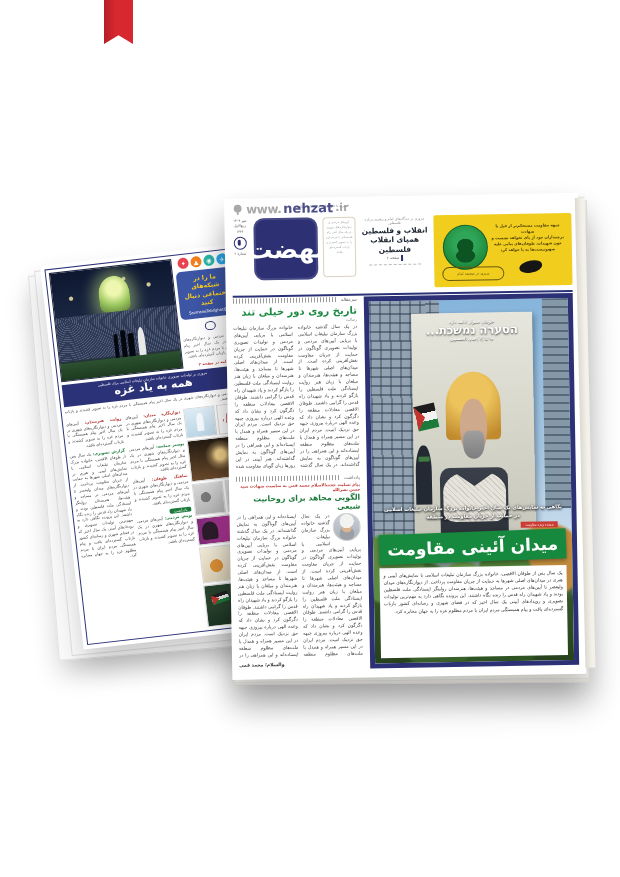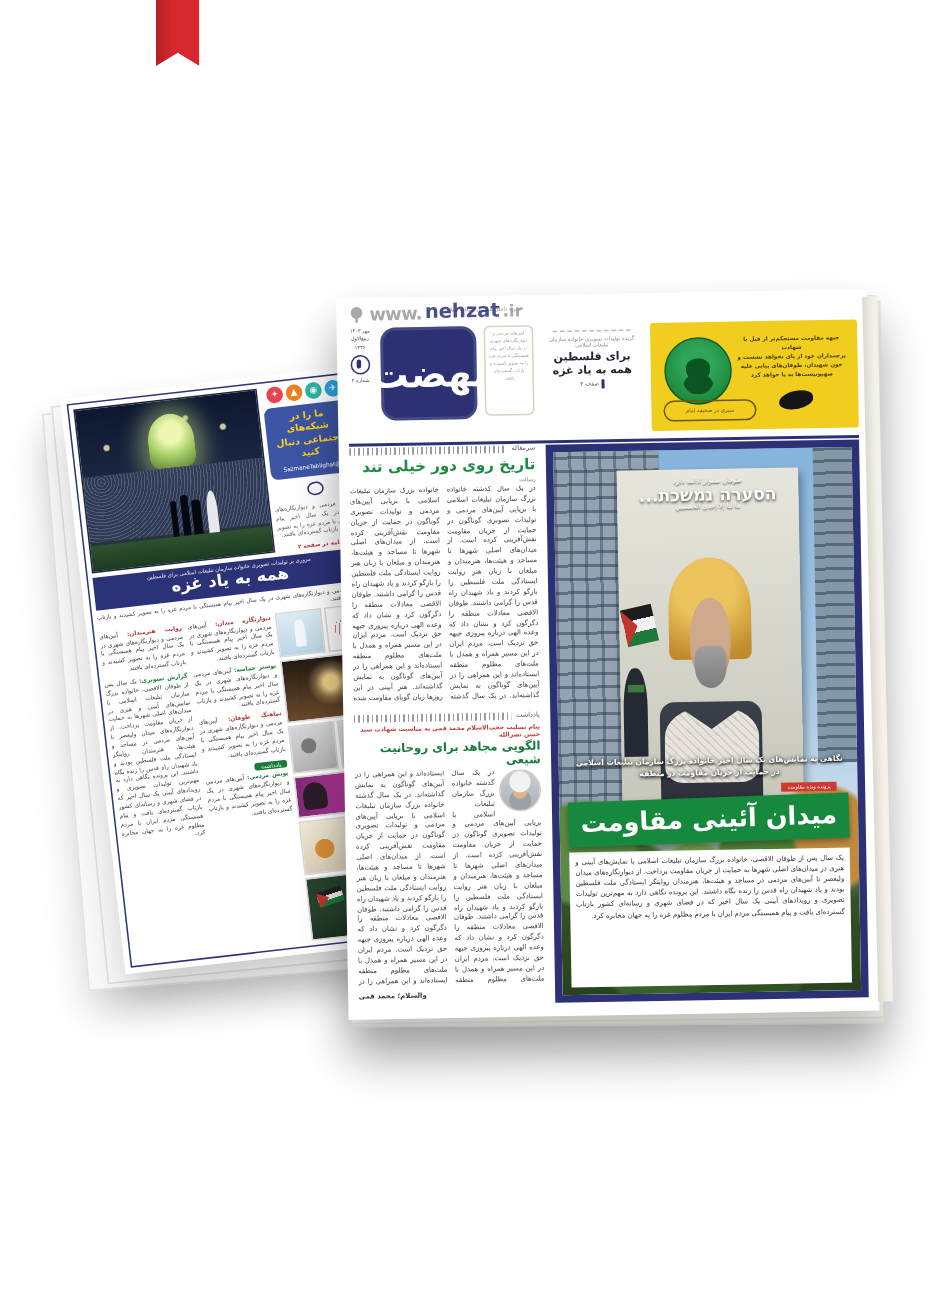--- a/index.html
+++ b/index.html
@@ -320,29 +320,30 @@
       <div class="datecol rtl">
         <div class="d">مهر ۱۴۰۳</div>
         <div class="d">ربیع‌الاول ۱۴۴۶</div>
         <div class="emblem"></div>
         <div class="d">شماره ۲</div>
       </div>
       <div class="logo">نهضت</div>
       <div class="ornament rtl">آیین‌های مردمی و دیوارنگاره‌های شهری در یک سال اخیر پیام همبستگی با مردم غزه را به تصویر کشیدند و بازتاب گسترده‌ای یافتند.</div>
 
       <div class="heads rtl">
-        <div class="hdiv"></div>
         <div class="hblock">
-          <div class="kick">گزیده تولیدات تصویری خانواده سازمان تبلیغات اسلامی</div>
-          <div class="ttl">برای فلسطین همه به یاد غزه</div>
+          <div class="kick">مروری بر دیدگاه‌های امام و رهبری درباره فلسطین</div>
+          <div class="ttl">انقلاب و فلسطین</div>
+          <div class="ttl">همپای انقلاب فلسطین</div>
           <div class="refrow">
               <div class="refbar"></div>
-              <span>صفحه ۳</span>
+              <span>صفحه ۲</span>
             </div>
         </div>
+        <div class="hdiv"></div>
       </div>
 
       <div class="yellow">
         <div class="greenface"></div>
         <div class="yquote rtl">
           <div>جبهه مقاومت مستحکم‌تر از قبل با شهادت</div>
           <div>پرچمداران خود از پای نخواهد نشست و</div>
           <div>خون شهیدان، طوفان‌های پیاپی علیه</div>
           <div>صهیونیست‌ها به پا خواهد کرد</div>
         </div>

